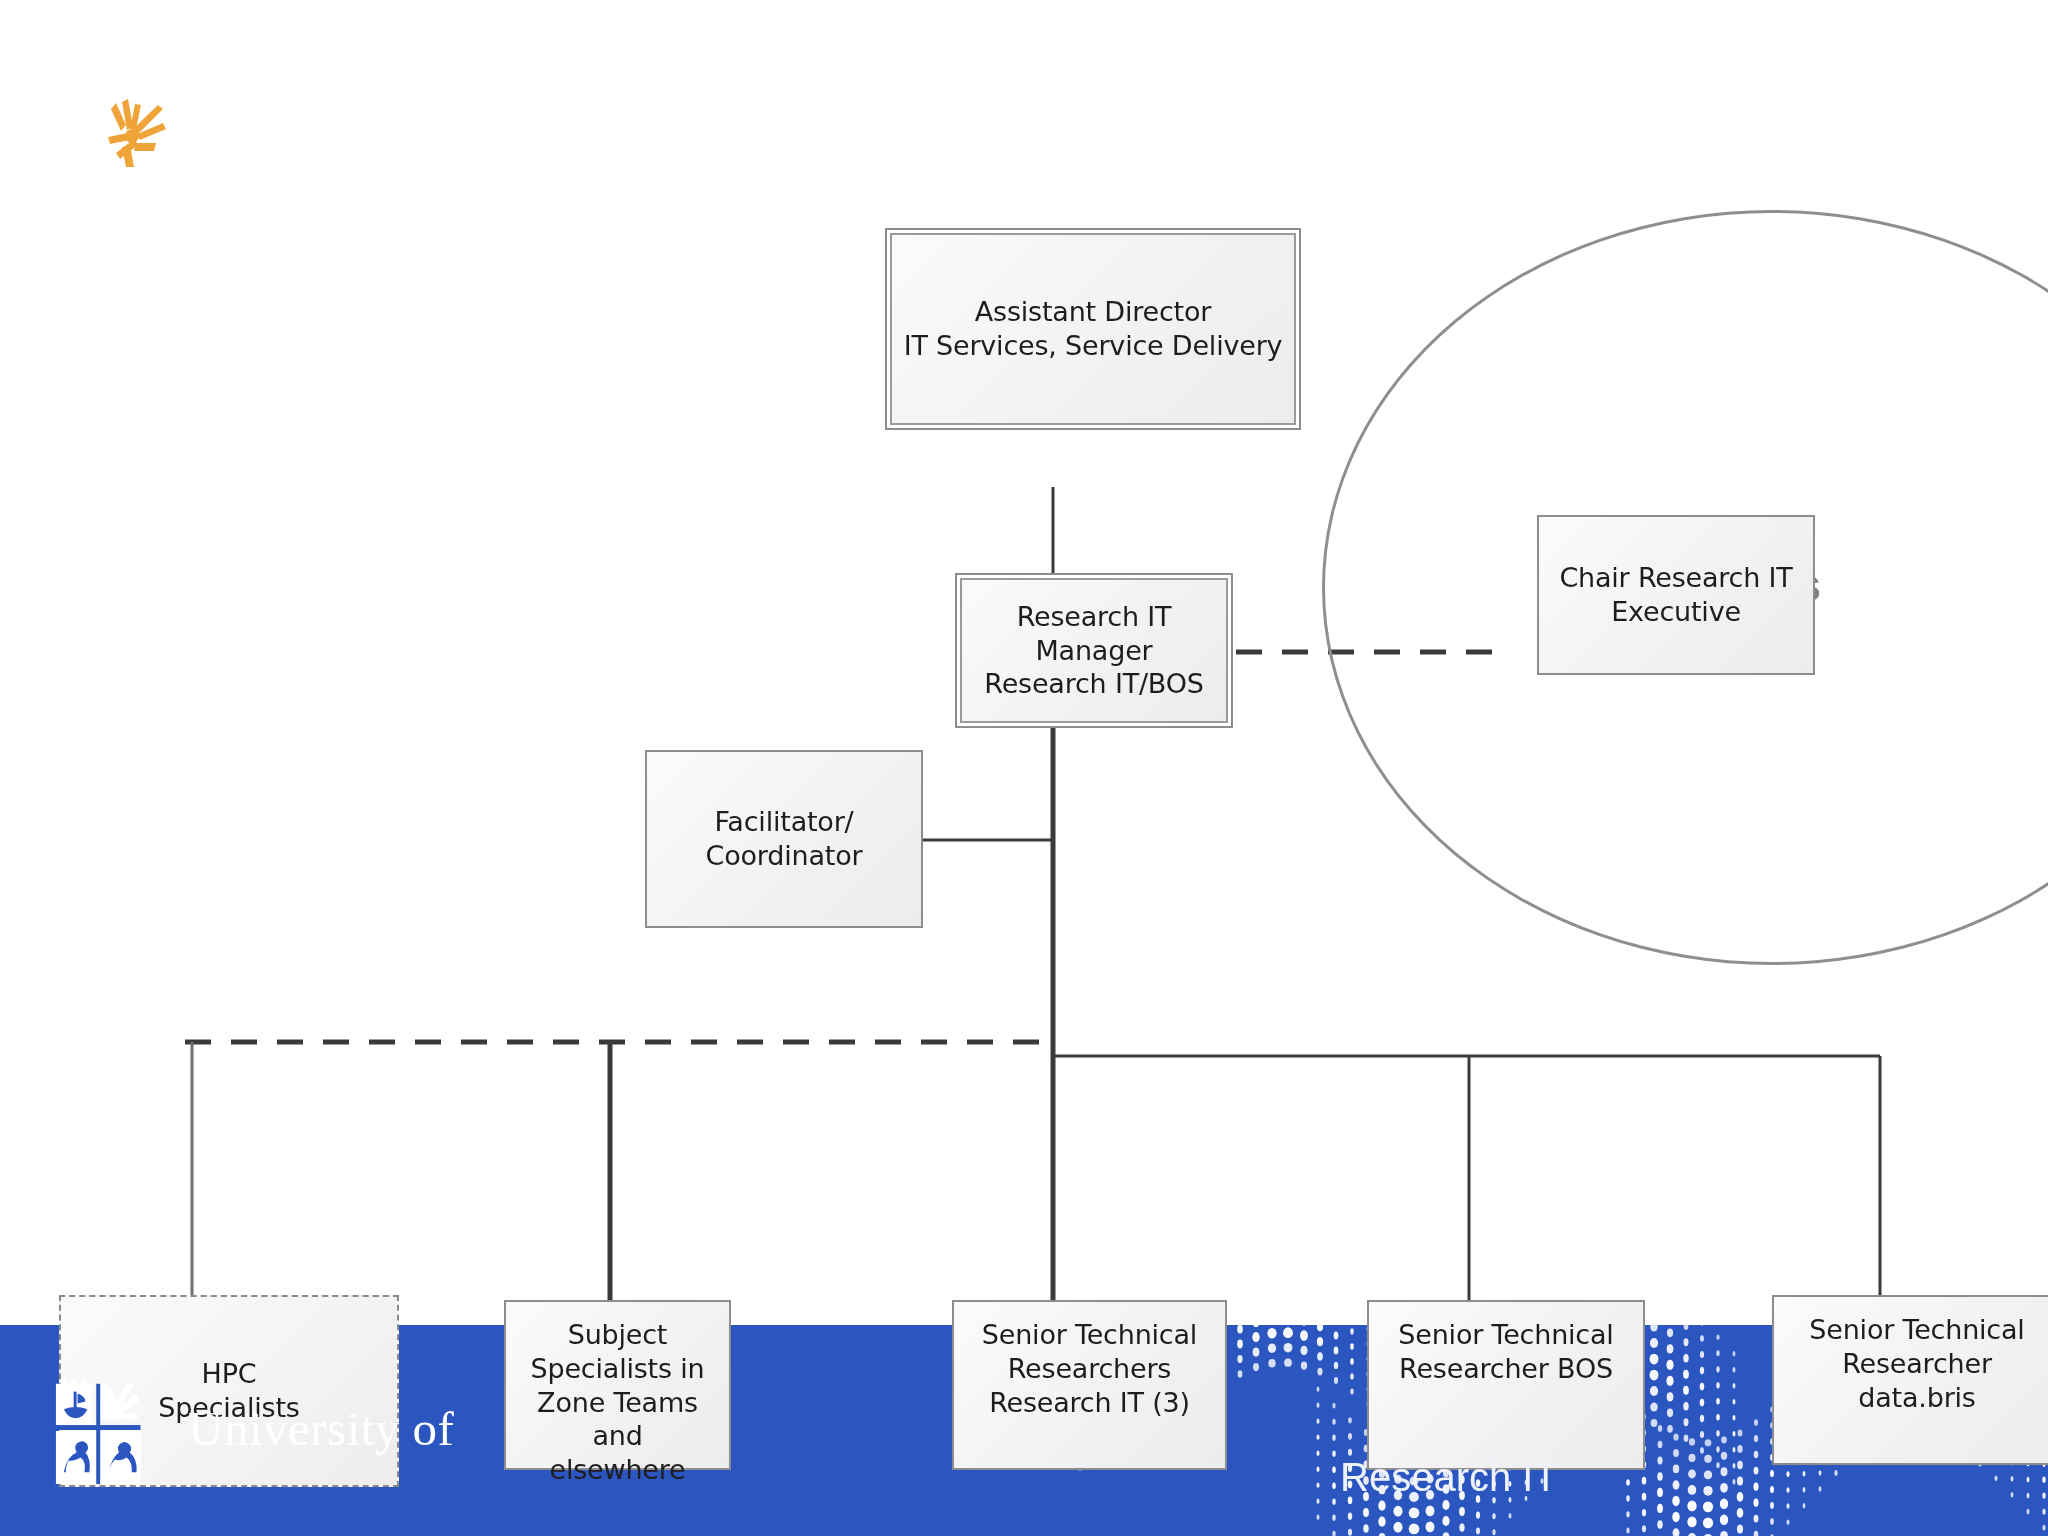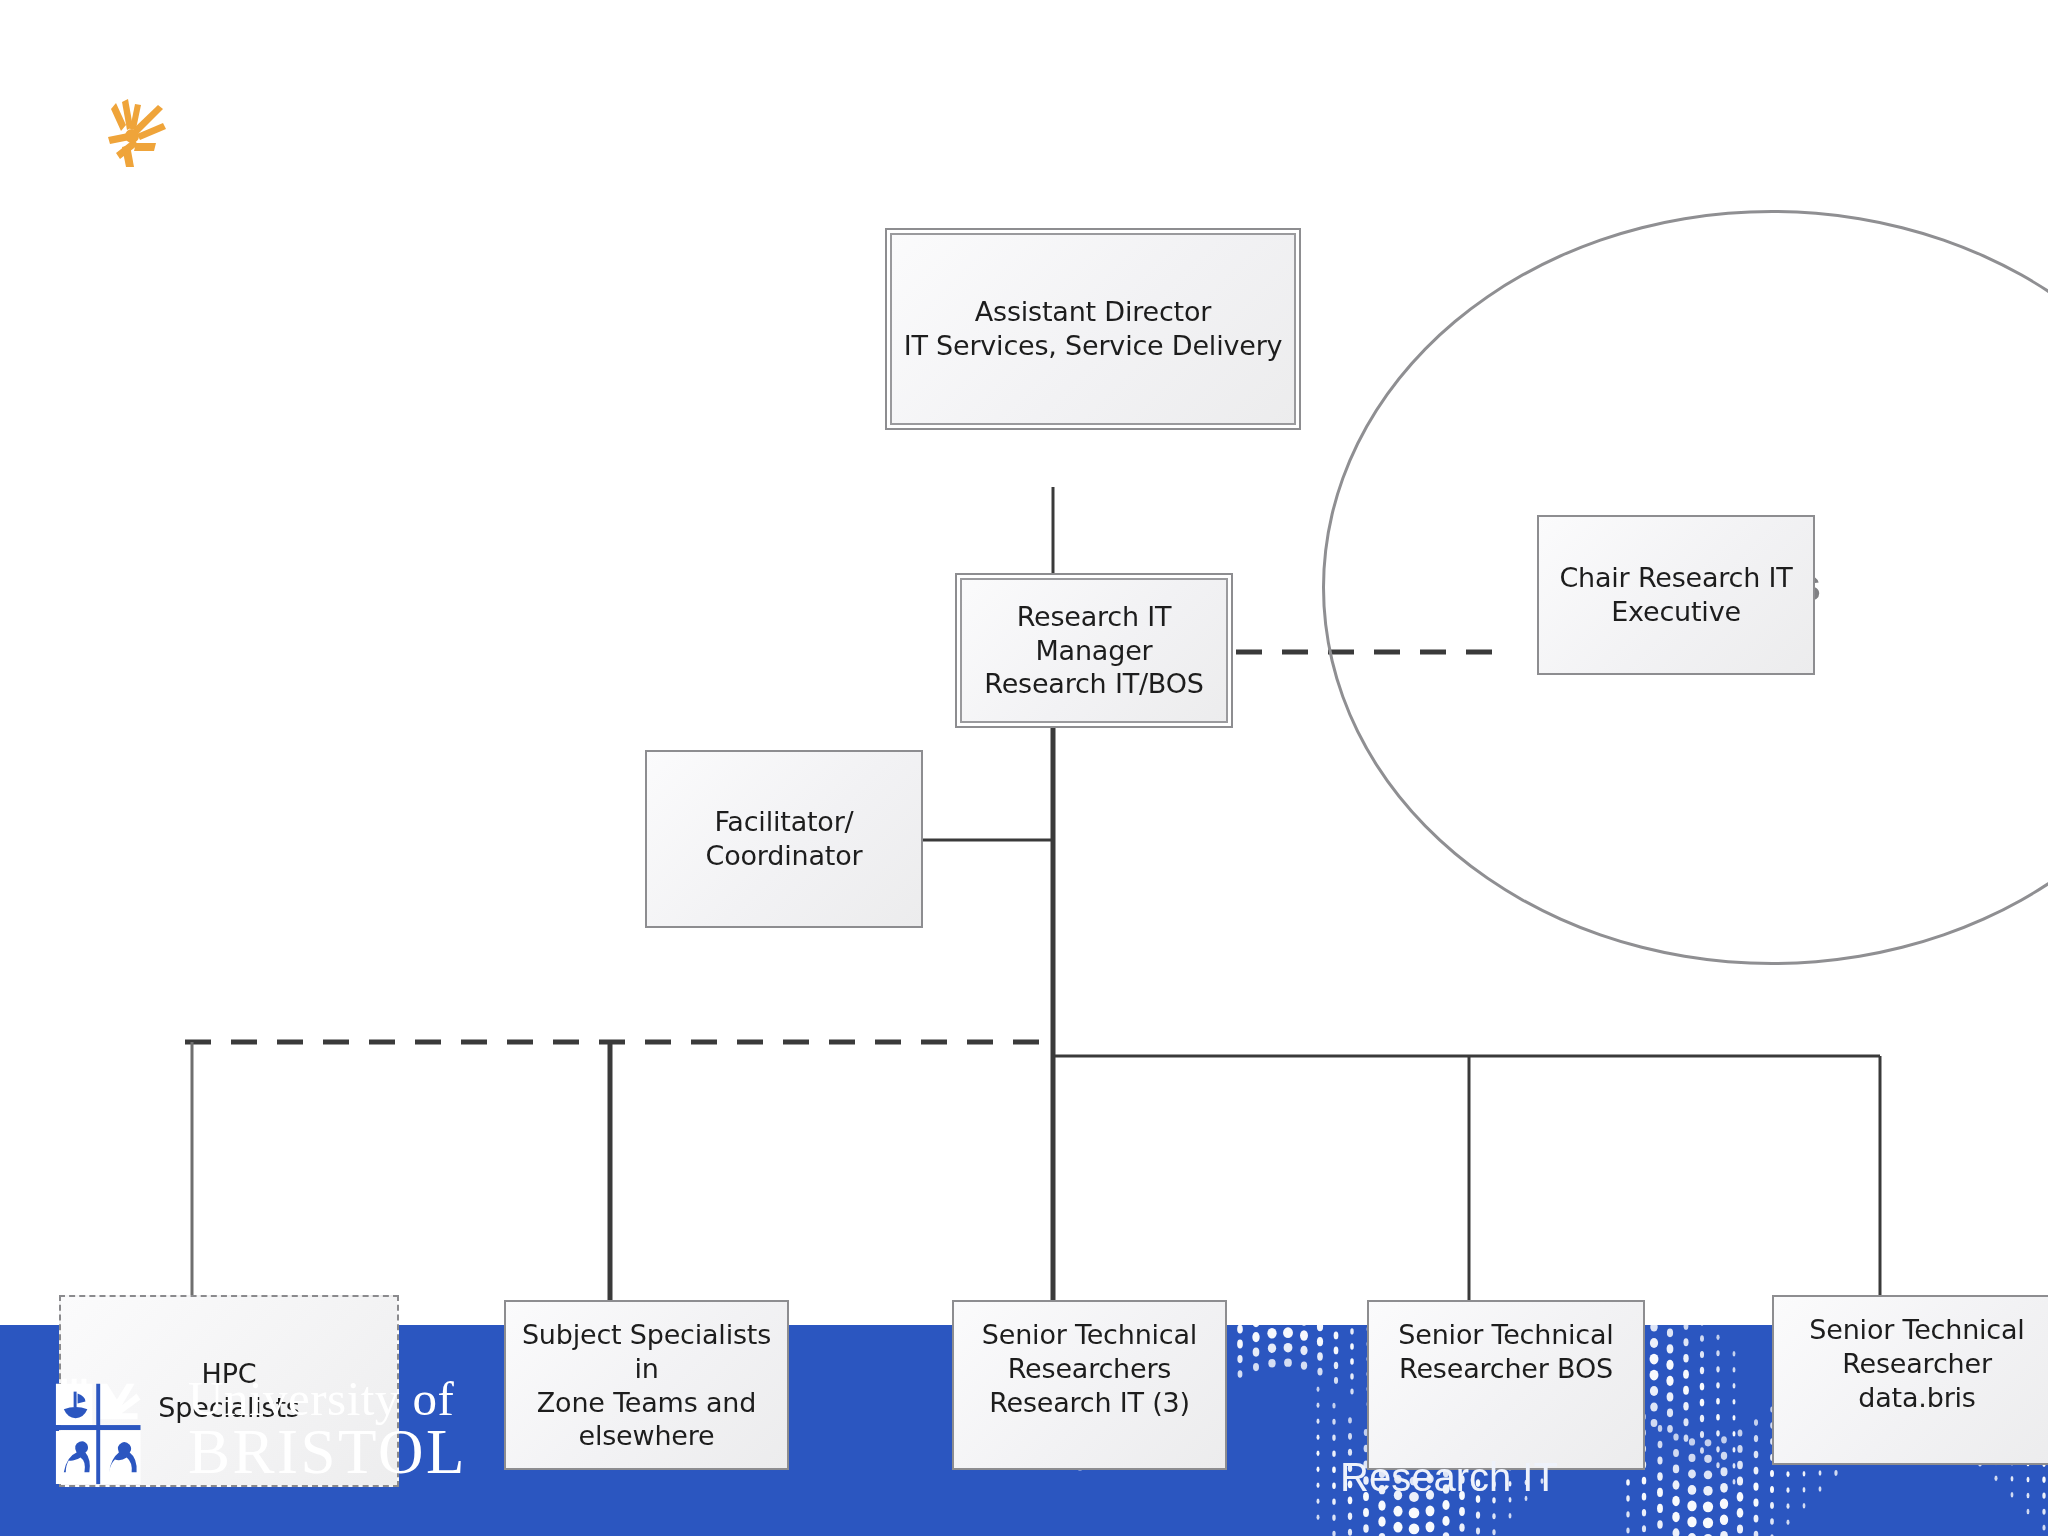--- a/index.html
+++ b/index.html
@@ -195,21 +195,21 @@
     <div class="node" style="left:608px; top:550px; width:278px; height:178px;">
       <span class="node-label">Facilitator/
 Coordinator</span>
     </div>
 
     <div class="node dashed" style="left:22px; top:1095px; width:340px; height:192px;">
       <span class="node-label">HPC
 Specialists</span>
     </div>
 
-    <div class="node top-align" style="left:467px; top:1100px; width:285px; height:170px;">
+    <div class="node top-align" style="left:467px; top:1100px; width:227px; height:170px;">
       <span class="node-label">Subject Specialists in
 Zone Teams and
 elsewhere</span>
     </div>
 
     <div class="node top-align" style="left:915px; top:1100px; width:275px; height:170px;">
       <span class="node-label">Senior Technical
 Researchers
 Research IT (3)</span>
     </div>
@@ -869,19 +869,18 @@
         <rect x="4" y="56" width="86" height="5"></rect>
         <rect x="45" y="14" width="4" height="102"></rect>
 
         <path d="M58 104 q2 -14 10 -20 q-3 -7 3 -10 q4 -2 8 2 q3 4 0 8 q8 6 7 20 h-5 q1 -10 -5 -15 q-6 4 -12 2 q-5 5 -6 13 Z"></path>
 
         <path d="M12 104 q3 -16 13 -20 q-4 -8 3 -11 q5 -2 8 3 q2 5 -2 8 q6 7 4 20 h-5 q2 -11 -4 -15 q-7 4 -12 3 q-3 5 -3 12 Z"></path>
       </g>
     </svg>
     <div id="uni-wordmark">
       <span id="uni-line1">University of</span>
-      <span id="uni-line2">BRISTOL</span>
     </div>
   </div>
 
   <div id="footer-caption">Research IT</div>
 
 </div>
 
 </body></html>

